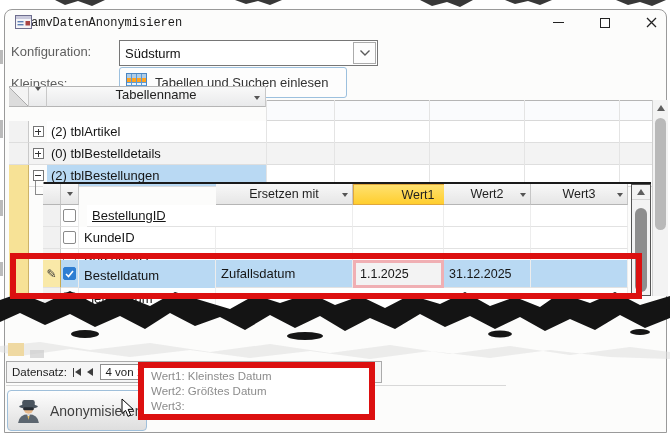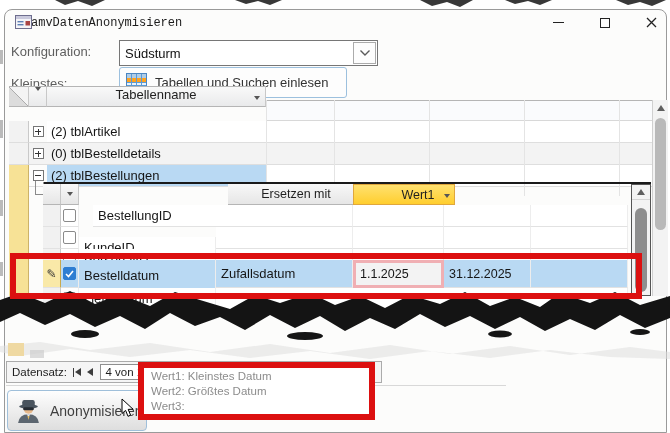--- a/index.html
+++ b/index.html
@@ -173,46 +173,54 @@
   <div class="abs vgrid" style="left:519px;"></div>
   <div class="abs vgrid" style="left:614px;"></div>
 
   <div class="abs" style="left:38px;top:172px;width:608px;height:2px;background:#1A1A1A;"></div>
   <div class="abs" style="left:38px;top:172px;width:1px;height:114px;background:#8F8F8F;"></div>
 
   <div class="shdr corner" style="left:38px;width:18px;"></div>
   <div class="shdr" style="left:56px;width:18px;">
       <span class="dda" style="position:static;"></span>
     </div>
-  <div class="shdr" style="left:223px;width:137px;">
+  <div class="shdr" style="left:211px;width:137px;">
       <span>Ersetzen mit</span>
       <span class="dda"></span>
     </div>
   <div class="shdr wert1hdr" style="left:348px;width:102px;padding-left:28px;">
       <span>Wert1</span>
+      <span class="dda"></span>
+    </div>
+  <div class="shdr" style="left:439px;width:87px;">
+      <span>Wert2</span>
+      <span class="dda"></span>
+    </div>
+  <div class="shdr" style="left:526px;width:97px;">
+      <span>Wert3</span>
       <span class="dda"></span>
     </div>
 
   <div class="srow-cell" style="left:38px;top:195px;width:18px;background:#F1F1F1;border-right:1px solid #C9C9C9;"></div>
   <div class="srow-cell" style="left:56px;top:195px;width:18px;justify-content:center;">
       <span class="cb"></span>
     </div>
-  <div class="srow-cell" style="left:88px;top:195px;width:137px;padding-left:5px;">
+  <div class="srow-cell" style="left:82px;top:195px;width:137px;padding-left:5px;text-decoration:underline;">
       <span>BestellungID</span>
     </div>
   <div class="srow-cell" style="left:211px;top:195px;width:137px;"></div>
   <div class="srow-cell" style="left:348px;top:195px;width:91px;"></div>
   <div class="srow-cell" style="left:439px;top:195px;width:87px;"></div>
   <div class="srow-cell" style="left:526px;top:195px;width:97px;"></div>
 
   <div class="srow-cell" style="left:38px;top:217px;width:18px;background:#F1F1F1;border-right:1px solid #C9C9C9;"></div>
   <div class="srow-cell" style="left:56px;top:217px;width:18px;justify-content:center;">
       <span class="cb"></span>
     </div>
-  <div class="srow-cell" style="left:74px;top:227px;width:137px;padding-left:5px;">
+  <div class="srow-cell" style="left:74px;top:217px;width:137px;padding-left:5px;">
       <span>KundeID</span>
     </div>
   <div class="srow-cell" style="left:211px;top:217px;width:137px;"></div>
   <div class="srow-cell" style="left:348px;top:217px;width:91px;"></div>
   <div class="srow-cell" style="left:439px;top:217px;width:87px;"></div>
   <div class="srow-cell" style="left:526px;top:217px;width:97px;"></div>
 
   <div class="srow-cell" style="left:38px;top:239px;width:18px;background:#F1F1F1;border-right:1px solid #C9C9C9;"></div>
   <div class="srow-cell" style="left:56px;top:239px;width:18px;justify-content:center;">
       <span class="cb"></span>

